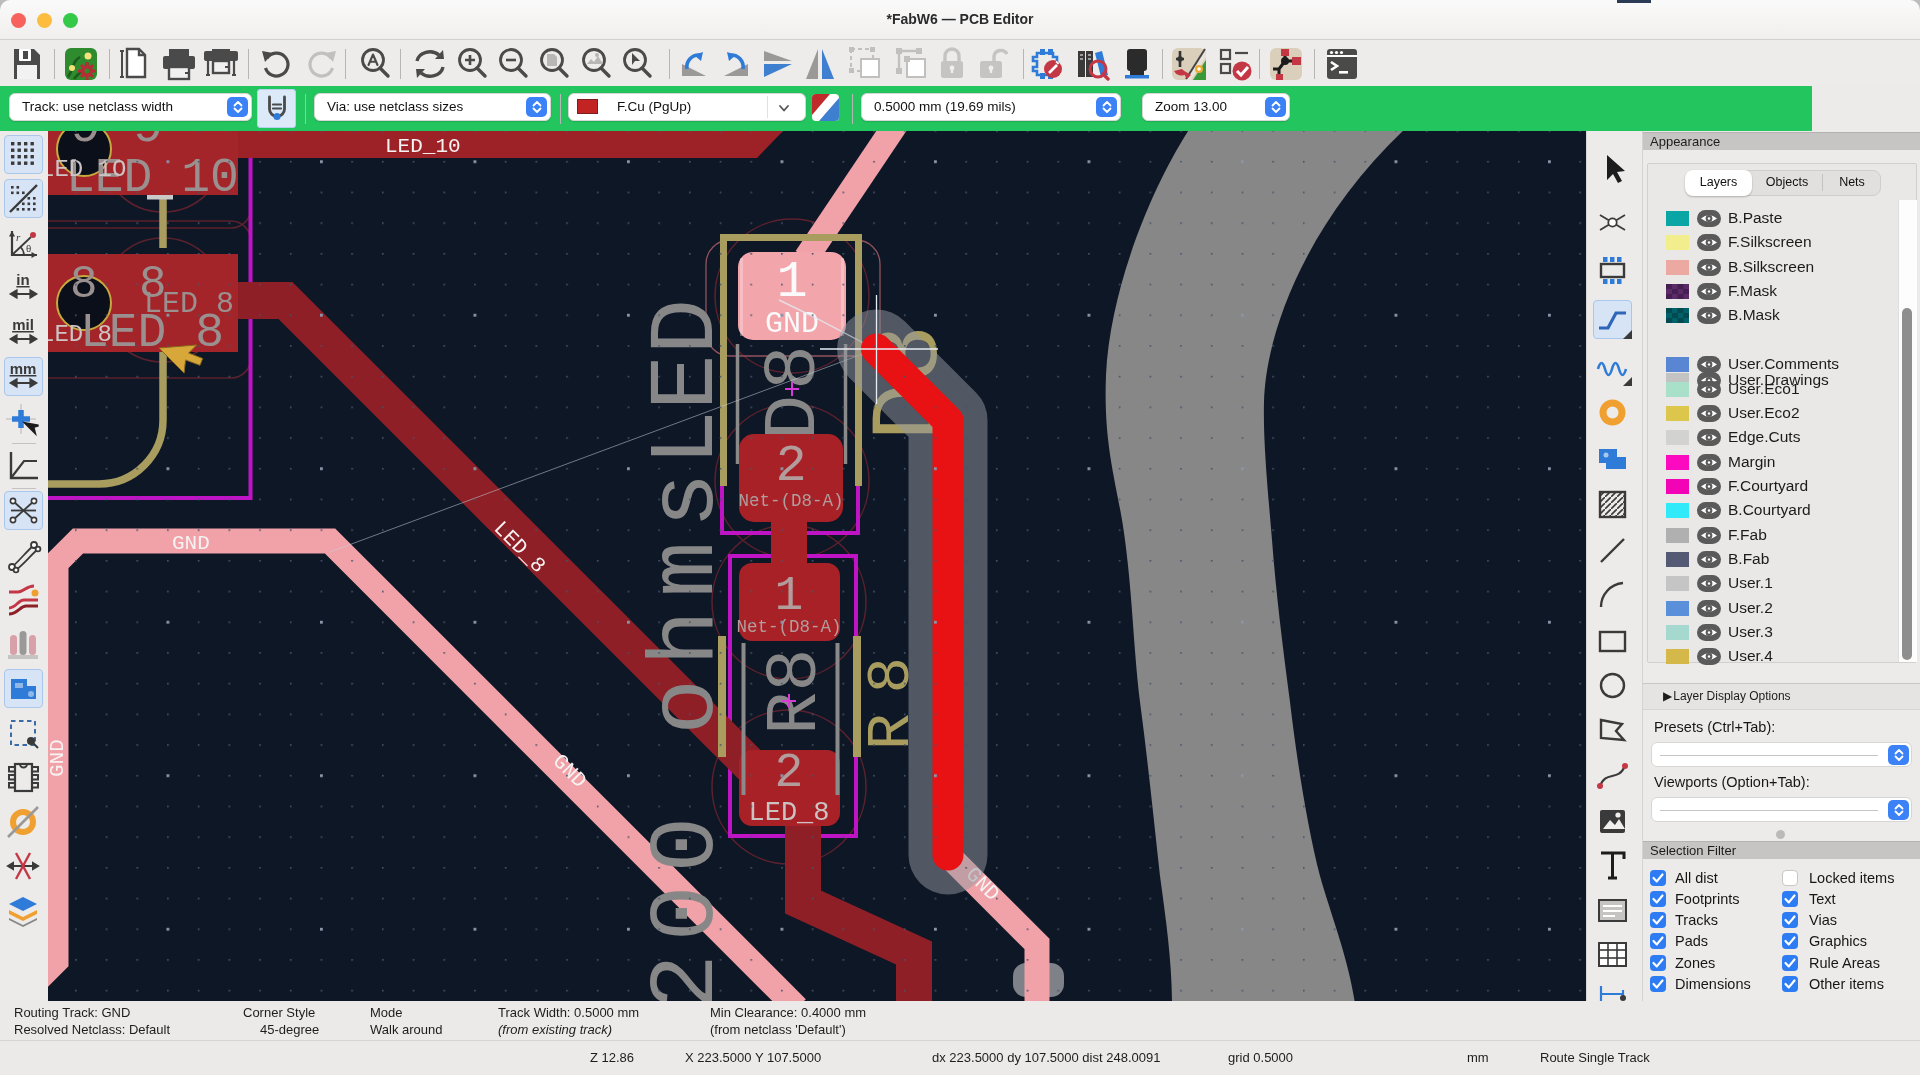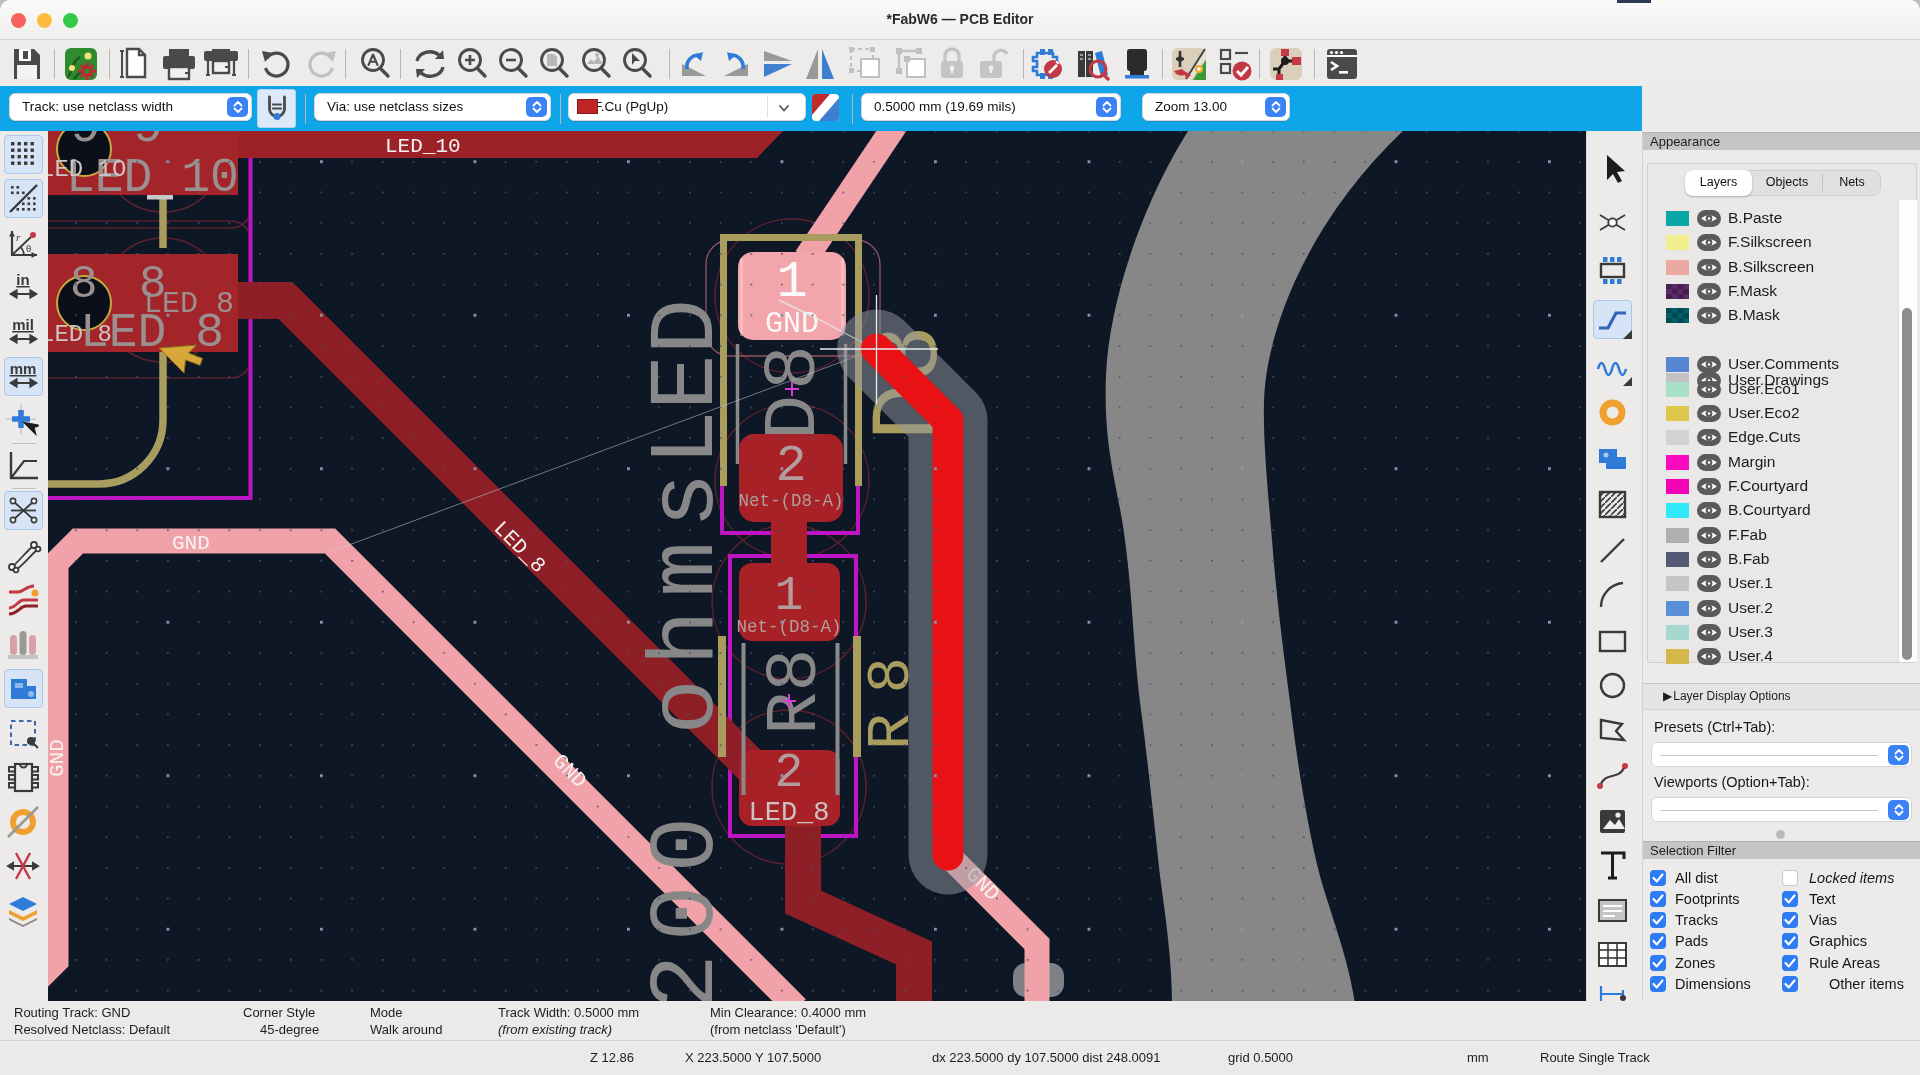--- a/index.html
+++ b/index.html
@@ -4,21 +4,21 @@
 <style>
   * { margin:0; padding:0; box-sizing:border-box; }
   html,body { width:1920px; height:1075px; overflow:hidden; background:#ecebea;
     font-family:"Liberation Sans", sans-serif; }
   .abs { position:absolute; }
   #titlebar { left:0; top:0; width:1920px; height:40px; background:linear-gradient(#fbfafa,#f0efee);
     border-bottom:1px solid #d3d1d0; border-radius:10px 10px 0 0; }
   .tl { width:15px; height:15px; border-radius:50%; top:13px; }
   #title { width:1920px; text-align:center; top:11px; font-size:14px; font-weight:bold; color:#2b2b2b; }
   #toolbar1 { left:0; top:41px; width:1920px; height:45px; background:#edecea; }
-  #toolbar2 { left:0; top:86px; width:1642px; height:45px; background:#0ea5e9; }
+  #toolbar2 { left:0; top:86px; width:1812px; height:45px; background:#22c55e; }
   .sep1 { top:8px; width:1px; height:30px; background:#b8b6b4; }
   .combo { position:absolute; height:28px; top:7px; background:#ffffff; border:1px solid #d8d6d4;
     border-radius:6px; box-shadow:0 0.5px 1px rgba(0,0,0,0.12); font-size:13.5px; color:#111;
     line-height:26px; padding-left:12px; }
   .stepper { position:absolute; right:3px; top:3px; width:21px; height:20px; background:#3b82f7;
     border-radius:5px; }
   .stepper svg { position:absolute; left:2.5px; top:2px; }
   #lefttb { left:0; top:131px; width:48px; height:870px; background:#ecebea; }
   #righttb { left:1586px; top:131px; width:56px; height:870px; background:#ecebea; }
   .tbox { position:absolute; width:39px; height:39px; border-radius:4px; }
@@ -284,21 +284,21 @@
         <circle cx="19" cy="26.5" r="3.5" fill="#2e7cd8"></circle>
       </svg>
   </div>
   <div class="sep1 abs" style="left:305px; top:8px;"></div>
   <div class="combo" style="left:314px; width:237px;">Via: use netclass sizes<span class="stepper">
         <svg width="16" height="16" viewBox="0 0 16 16">
           <path d="M4.5 6.5 L8 3 L11.5 6.5 M4.5 9.5 L8 13 L11.5 9.5" stroke="#fff" stroke-width="1.8" fill="none" stroke-linecap="round" stroke-linejoin="round"></path>
         </svg>
       </span></div>
   <div class="sep1 abs" style="left:560px; top:8px;"></div>
-  <div class="combo" style="left:568px; width:238px; padding-left:25px;">F.Cu (PgUp)
+  <div class="combo" style="left:568px; width:238px; padding-left:48px;">F.Cu (PgUp)
     <div class="abs" style="left:8px; top:5px; width:21px; height:15px; background:#c22424; border:1px solid #7d1d1d;"></div>
     <div class="abs" style="left:198px; top:2px; width:1px; height:22px; background:#e2e0de;"></div>
     <svg class="abs" style="left:208px; top:7px;" width="14" height="14" viewBox="0 0 14 14">
         <path d="M3 5 L7 9.5 L11 5" stroke="#555" stroke-width="1.8" fill="none" stroke-linecap="round" stroke-linejoin="round"></path>
       </svg>
   </div>
   <div class="abs" style="left:812px; top:8px; width:27px; height:27px; border-radius:4px; overflow:hidden;">
     <svg width="27" height="27" viewBox="0 0 27 27">
         <rect width="27" height="27" fill="#fff"></rect>
         <path d="M0 0 H18 L0 21 Z" fill="#c02a2a"></path>
@@ -968,21 +968,21 @@
   </div>
   <div class="abs" style="left:133px; top:699px; width:9px; height:9px; border-radius:50%; background:#bcbab8;"></div>
   <div class="phead" style="top:710px;">Selection Filter</div>
   <span class="cb" style="left:7px; top:739px;">
       <svg width="16" height="16" viewBox="0 0 16 16" style="position:absolute;left:0;top:0;">
         <path d="M3.5 8 L6.8 11.4 L12.5 4.5" stroke="#fff" stroke-width="2.2" fill="none" stroke-linecap="round" stroke-linejoin="round"></path>
       </svg>
     </span>
   <span class="cblab" style="left:32px; top:739px;">All dist</span>
   <span class="cbu" style="left:139px; top:739px;"></span>
-  <span class="cblab" style="left:166px; top:739px;font-style:italic;">Locked items</span>
+  <span class="cblab" style="left:166px; top:739px;">Locked items</span>
   <span class="cb" style="left:7px; top:760px;">
       <svg width="16" height="16" viewBox="0 0 16 16" style="position:absolute;left:0;top:0;">
         <path d="M3.5 8 L6.8 11.4 L12.5 4.5" stroke="#fff" stroke-width="2.2" fill="none" stroke-linecap="round" stroke-linejoin="round"></path>
       </svg>
     </span>
   <span class="cblab" style="left:32px; top:760px;">Footprints</span>
   <span class="cb" style="left:139px; top:760px;">
       <svg width="16" height="16" viewBox="0 0 16 16" style="position:absolute;left:0;top:0;">
         <path d="M3.5 8 L6.8 11.4 L12.5 4.5" stroke="#fff" stroke-width="2.2" fill="none" stroke-linecap="round" stroke-linejoin="round"></path>
       </svg>
@@ -1028,21 +1028,21 @@
       <svg width="16" height="16" viewBox="0 0 16 16" style="position:absolute;left:0;top:0;">
         <path d="M3.5 8 L6.8 11.4 L12.5 4.5" stroke="#fff" stroke-width="2.2" fill="none" stroke-linecap="round" stroke-linejoin="round"></path>
       </svg>
     </span>
   <span class="cblab" style="left:32px; top:845px;">Dimensions</span>
   <span class="cb" style="left:139px; top:845px;">
       <svg width="16" height="16" viewBox="0 0 16 16" style="position:absolute;left:0;top:0;">
         <path d="M3.5 8 L6.8 11.4 L12.5 4.5" stroke="#fff" stroke-width="2.2" fill="none" stroke-linecap="round" stroke-linejoin="round"></path>
       </svg>
     </span>
-  <span class="cblab" style="left:166px; top:845px;margin-left:20px;">Other items</span>
+  <span class="cblab" style="left:166px; top:845px;">Other items</span>
 </div>
 
 <div id="status1" class="abs">
   <span class="s1" style="left:14px;">Routing Track: GND</span>
   <span class="s1b" style="left:14px;">Resolved Netclass: Default</span>
   <span class="s1" style="left:243px;">Corner Style</span>
   <span class="s1b" style="left:243px;margin-left:17px;">45-degree</span>
   <span class="s1" style="left:370px;">Mode</span>
   <span class="s1b" style="left:370px;">Walk around</span>
   <span class="s1" style="left:498px;">Track Width: 0.5000 mm</span>

